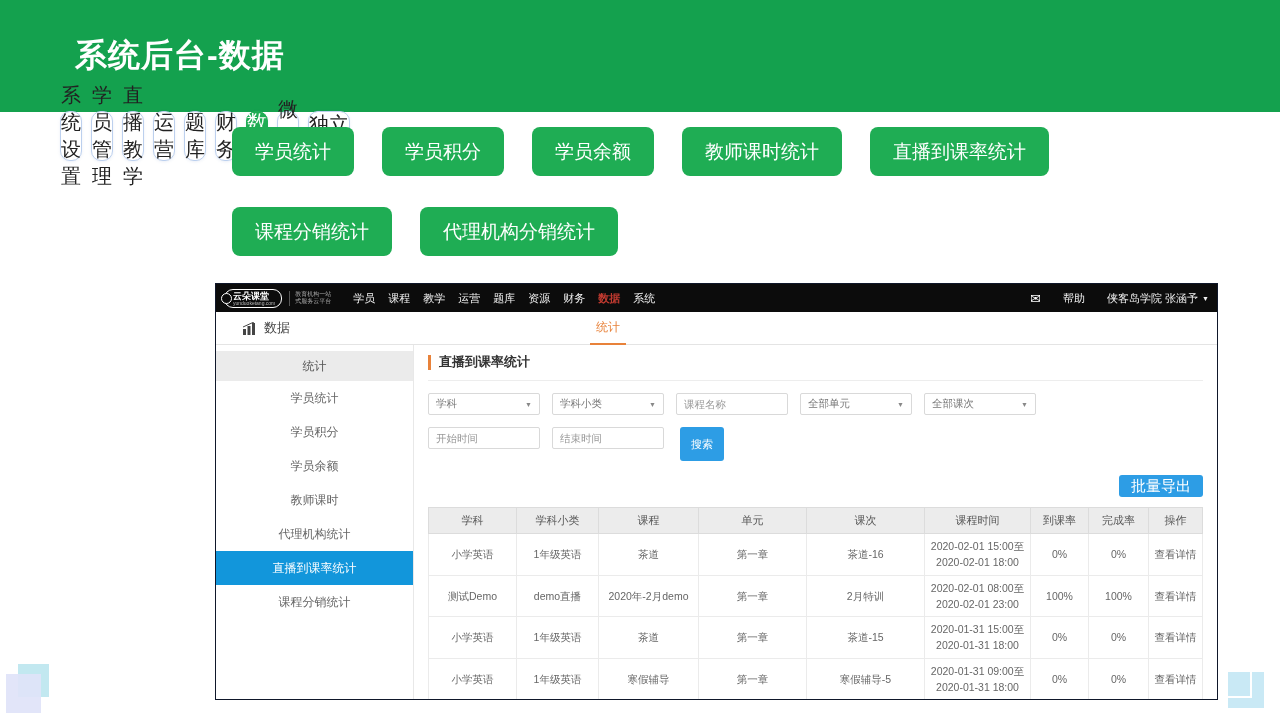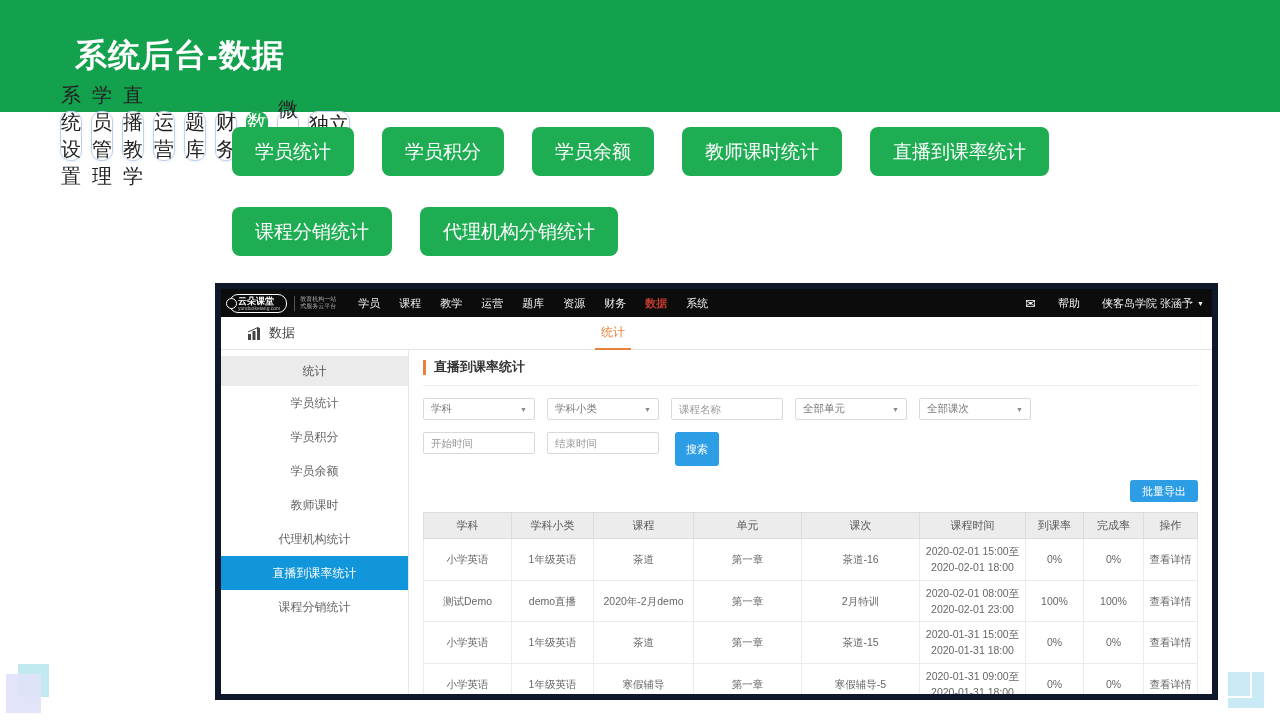--- a/index.html
+++ b/index.html
@@ -16,32 +16,32 @@
             font-size:20px; color:#222; cursor:pointer; box-shadow:0 1px 3px rgba(120,150,200,.15); }
   .sb-btn.active { background:#1fad54; border-color:#1fad54; color:#fff; }
 
   
   .quick { position:absolute; left:232px; top:127px; width:900px; }
   .quick-row { display:flex; gap:28px; margin-bottom:31px; }
   .q-btn { height:49px; background:#1fad54; border-radius:8px; color:#fff; font-size:19px; display:flex; align-items:center; justify-content:center;
            padding:0 23px; cursor:pointer; white-space:nowrap; }
 
   
-  .shot { position:absolute; left:215px; top:283px; width:1003px; height:417px; background:#fff; border:6px solid #0f172a; overflow:hidden; }
+  .shot { position:absolute; left:215px; top:283px; width:1003px; height:417px; background:#fff; border:1px solid #0f172a; overflow:hidden; }
 
   .shot-nav { height:28px; background:#0c0c0c; display:flex; align-items:center; color:#eee; }
   .logo-wrap { display:flex; align-items:center; margin-left:8px; }
   .cloud { position:relative; border:1px solid #fff; border-radius:9px; padding:1px 6px 1px 8px; }
   .cloud::before { content:""; position:absolute; left:-4px; top:3px; width:9px; height:9px; border:1px solid #fff; border-radius:50%; background:#0c0c0c; }
   .cloud .cn { font-size:9px; font-weight:bold; color:#fff; display:block; line-height:10px; position:relative; z-index:1;}
   .cloud .url { font-size:5px; color:#bbb; display:block; line-height:5px; position:relative; z-index:1;}
   .logo-div { width:1px; height:15px; background:#555; margin:0 5px 0 7px; }
   .tagline { display:flex; flex-direction:column; justify-content:center; }
   .tagline span { font-size:6px; color:#aaa; line-height:7px; white-space:nowrap; }
-  .shot-menu { display:flex; gap:19px; margin-left:22px; }
+  .shot-menu { display:flex; gap:13px; margin-left:22px; }
   .shot-menu .mi { font-size:11px; color:#f2f2f2; cursor:pointer; white-space:nowrap; }
   .shot-menu .mi.active { color:#c03a30; font-weight:bold; }
   .nav-right { margin-left:auto; display:flex; align-items:center; gap:22px; margin-right:8px; }
   .mail { font-size:13px; color:#fff; line-height:1; cursor:pointer; }
   .help { font-size:11px; color:#f2f2f2; cursor:pointer; }
   .account { font-size:11px; color:#f2f2f2; cursor:pointer; display:flex; align-items:center; gap:4px; white-space:nowrap;}
   .caret { font-size:7px; color:#f2f2f2; }
 
   .shot-sub { height:33px; border-bottom:1px solid #e4e4e4; display:flex; align-items:center; background:#fff; }
   .crumb { display:flex; align-items:center; gap:7px; margin-left:26px; }
@@ -64,21 +64,21 @@
   .select { width:112px; height:22px; border:1px solid #d9d9d9; border-radius:2px; background:#fff; display:flex; align-items:center;
             padding:0 7px; cursor:pointer; }
   .select span.val { font-size:10.5px; color:#777; flex:1; }
   .select .s-caret { font-size:7px; color:#888; }
   .f-input { width:112px; height:22px; border:1px solid #d9d9d9; border-radius:2px; padding:0 7px; font-size:10.5px; color:#555;
              font-family:"Liberation Sans","DejaVu Sans",sans-serif; }
   .f-input::placeholder { color:#999; }
   .btn-search { width:44px; height:34px; background:#2d9de5; border:none; border-radius:3px; color:#fff; font-size:11px; cursor:pointer; margin-left:4px;}
 
   .export-row { display:flex; justify-content:flex-end; margin-top:14px; }
-  .btn-export { height:22px; padding:0 12px; background:#2d9de5; border:none; border-radius:3px; color:#fff; font-size:11px; cursor:pointer; }
+  .btn-export { height:22px; padding:0 12px; background:#2d9de5; border:none; border-radius:3px; color:#fff; font-size:15px; cursor:pointer; }
 
   table.data { width:100%; border-collapse:collapse; margin-top:10px; table-layout:fixed; }
   table.data th { background:#ececec; border:1px solid #dcdcdc; font-size:11px; color:#555; font-weight:normal; height:26px; }
   table.data td { border:1px solid #ebebeb; font-size:10.5px; color:#666; text-align:center; padding:4px 3px; line-height:1.55;
                   word-break:break-all; }
   td.link { color:#54b4dc; cursor:pointer; }
 
   
   .deco { position:absolute; }
   .dl-teal { left:18px; top:664px; width:31px; height:33px; background:#c2e8f0; }

